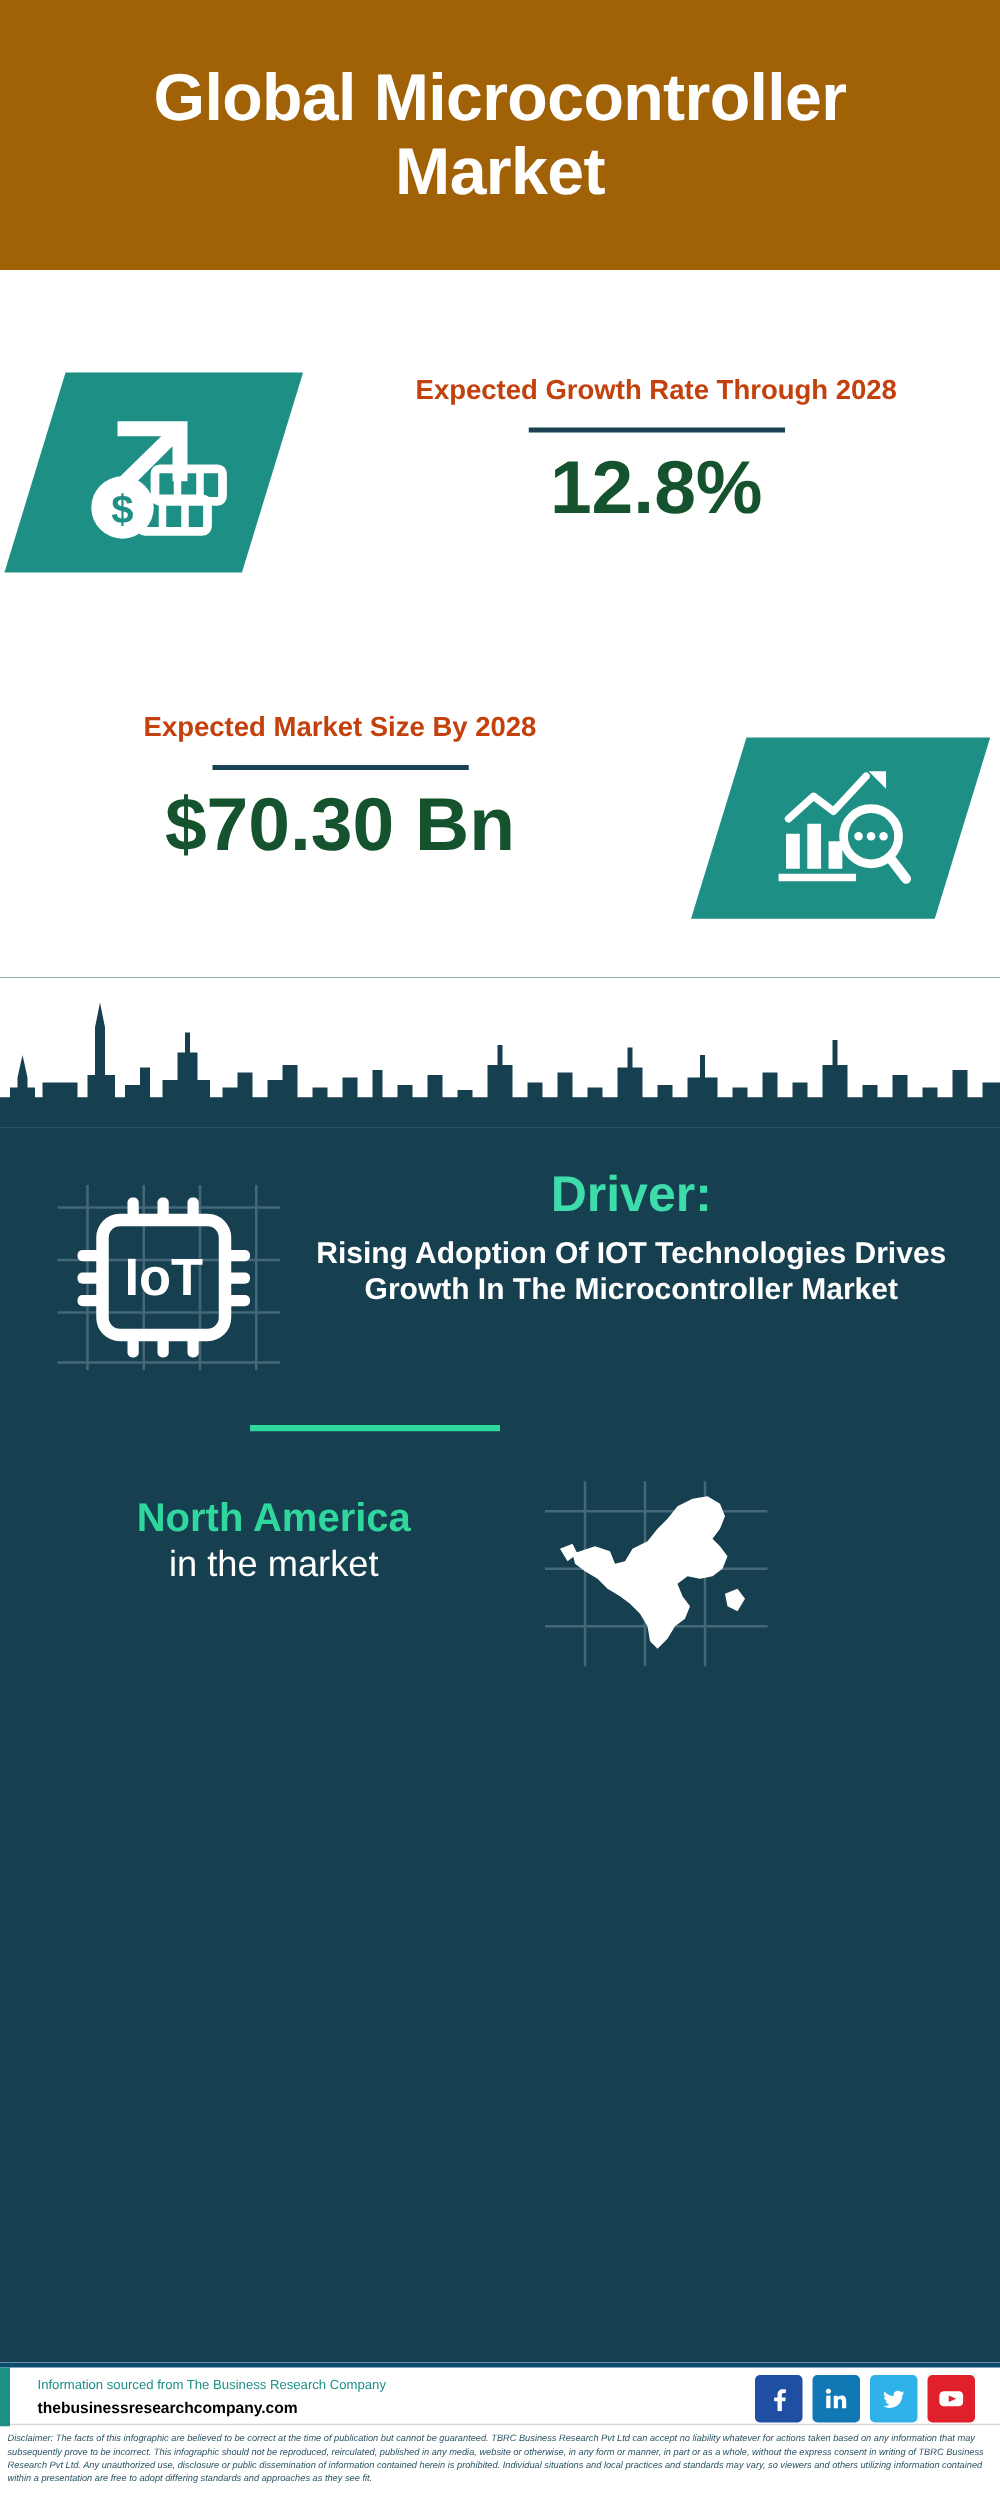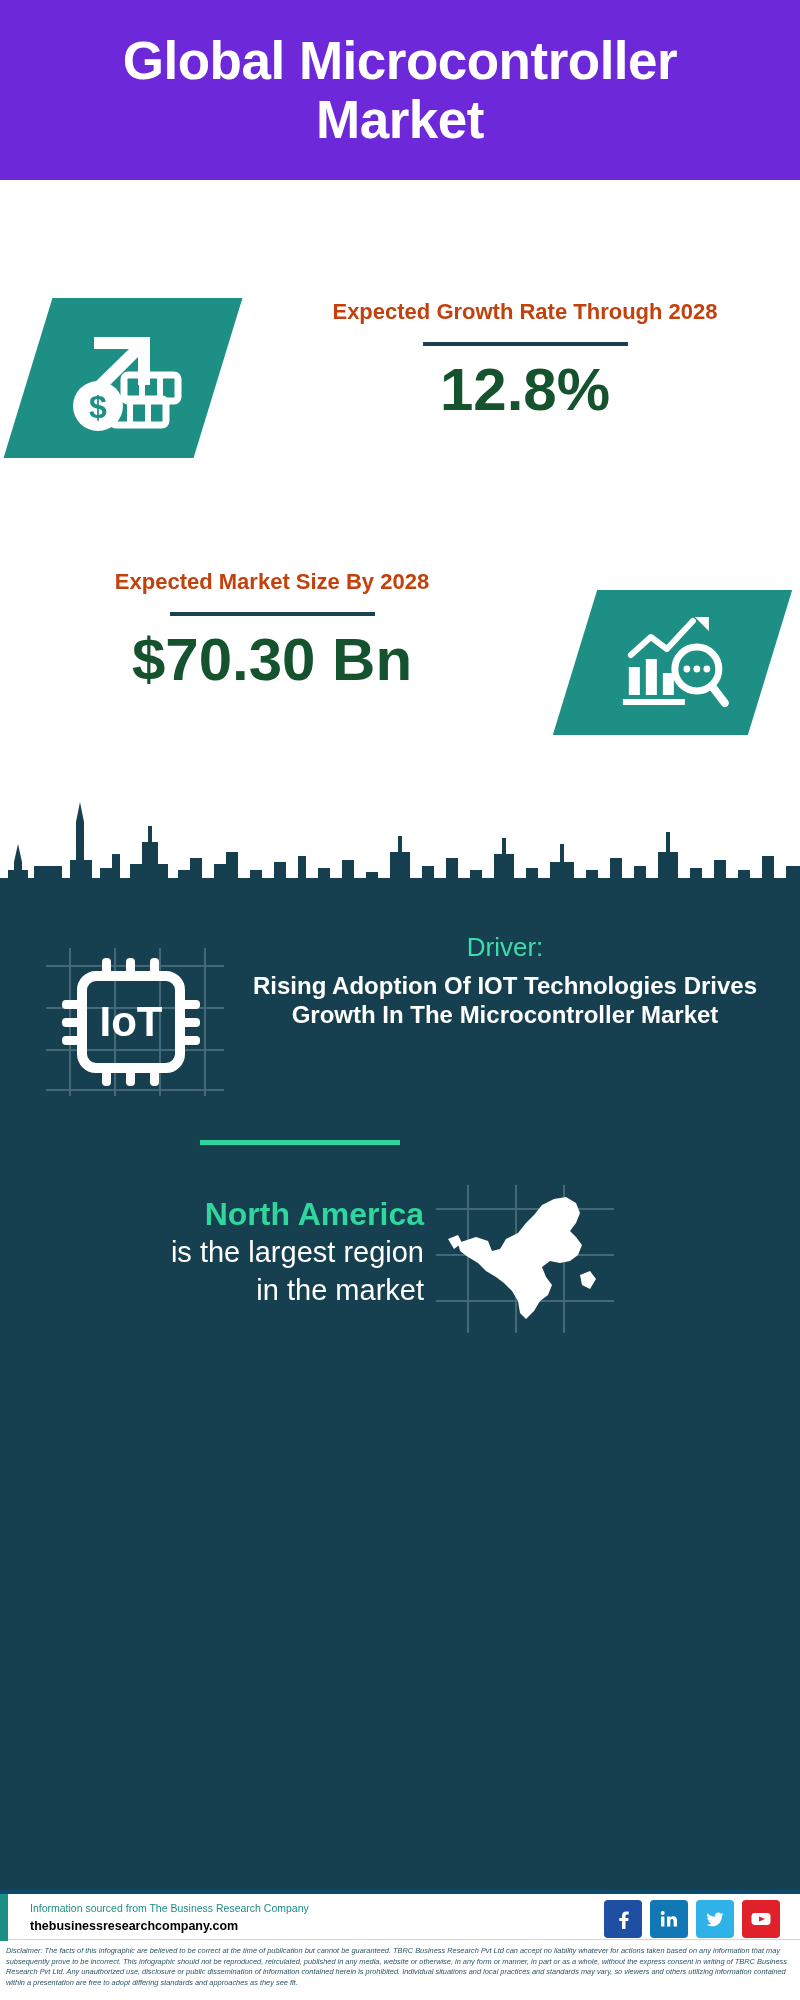--- a/index.html
+++ b/index.html
@@ -7,22 +7,22 @@
   body {
     font-family:"Liberation Sans", sans-serif;
     background:#ffffff;
     position:relative;
     overflow:hidden;
   }
   .page { width:800px; height:2000px; position:relative; background:#ffffff; }
 
   
   .header {
-    position:absolute; left:0; top:0; width:800px; height:180px;
-    background:#6d28d9;
+    position:absolute; left:0; top:0; width:800px; height:216px;
+    background:#a16207;
     display:flex; align-items:center; justify-content:center;
   }
   .header-title {
     color:#ffffff;
     font-size:53px;
     font-weight:bold;
     line-height:1.12;
     text-align:center;
     letter-spacing:-0.5px;
     padding:0 40px;
@@ -86,38 +86,38 @@
   .driver-row {
     position:absolute; left:0; top:150px; width:800px; height:200px;
   }
   .iot-box {
     position:absolute; left:40px; top:10px; width:190px; height:160px;text-decoration:underline;
   }
   .driver-text {
     position:absolute; left:245px; top:0px; width:520px; text-align:center;
   }
   .driver-heading {
-    color:#3ddcaa; font-size:26px; font-weight:normal; line-height:1.2;
+    color:#3ddcaa; font-size:40px; font-weight:bold; line-height:1.2;
     margin-bottom:8px;
   }
   .driver-body {
     color:#ffffff; font-size:24px; font-weight:bold; line-height:1.22;
   }
 
   .mid-divider {
     position:absolute; left:200px; top:358px;
     width:200px; height:5px; background:#2fd69d;
   }
 
   
   .region-row {
     position:absolute; left:0; top:412px; width:800px; height:180px;
   }
   .region-text {
-    position:absolute; left:34px; top:0; width:390px; text-align:right;
+    position:absolute; left:24px; top:0; width:390px; text-align:center;
   }
   .region-name {
     color:#2fd69d; font-size:32px; font-weight:bold; line-height:1.25;
   }
   .region-sub {
     color:#ffffff; font-size:29px; font-weight:normal; line-height:1.3;
   }
   .map-box { position:absolute; left:430px; top:-15px; width:190px; height:160px; }
 
   
@@ -290,21 +290,20 @@
         <div class="driver-heading">Driver:</div>
         <div class="driver-body">Rising Adoption Of IOT Technologies Drives Growth In The Microcontroller Market</div>
       </div>
     </div>
 
     <div class="mid-divider"></div>
 
     <div class="region-row">
       <div class="region-text">
         <div class="region-name">North America</div>
-        <div class="region-sub">is the largest region</div>
         <div class="region-sub">in the market</div>
       </div>
       <div class="map-box">
         <svg width="190" height="160" viewBox="0 0 190 160">
           <g stroke="#4d7080" stroke-width="2" opacity="0.85">
             <line x1="38" y1="6" x2="38" y2="154"></line>
             <line x1="86" y1="6" x2="86" y2="154"></line>
             <line x1="134" y1="6" x2="134" y2="154"></line>
             <line x1="6" y1="30" x2="184" y2="30"></line>
             <line x1="6" y1="76" x2="184" y2="76"></line>

